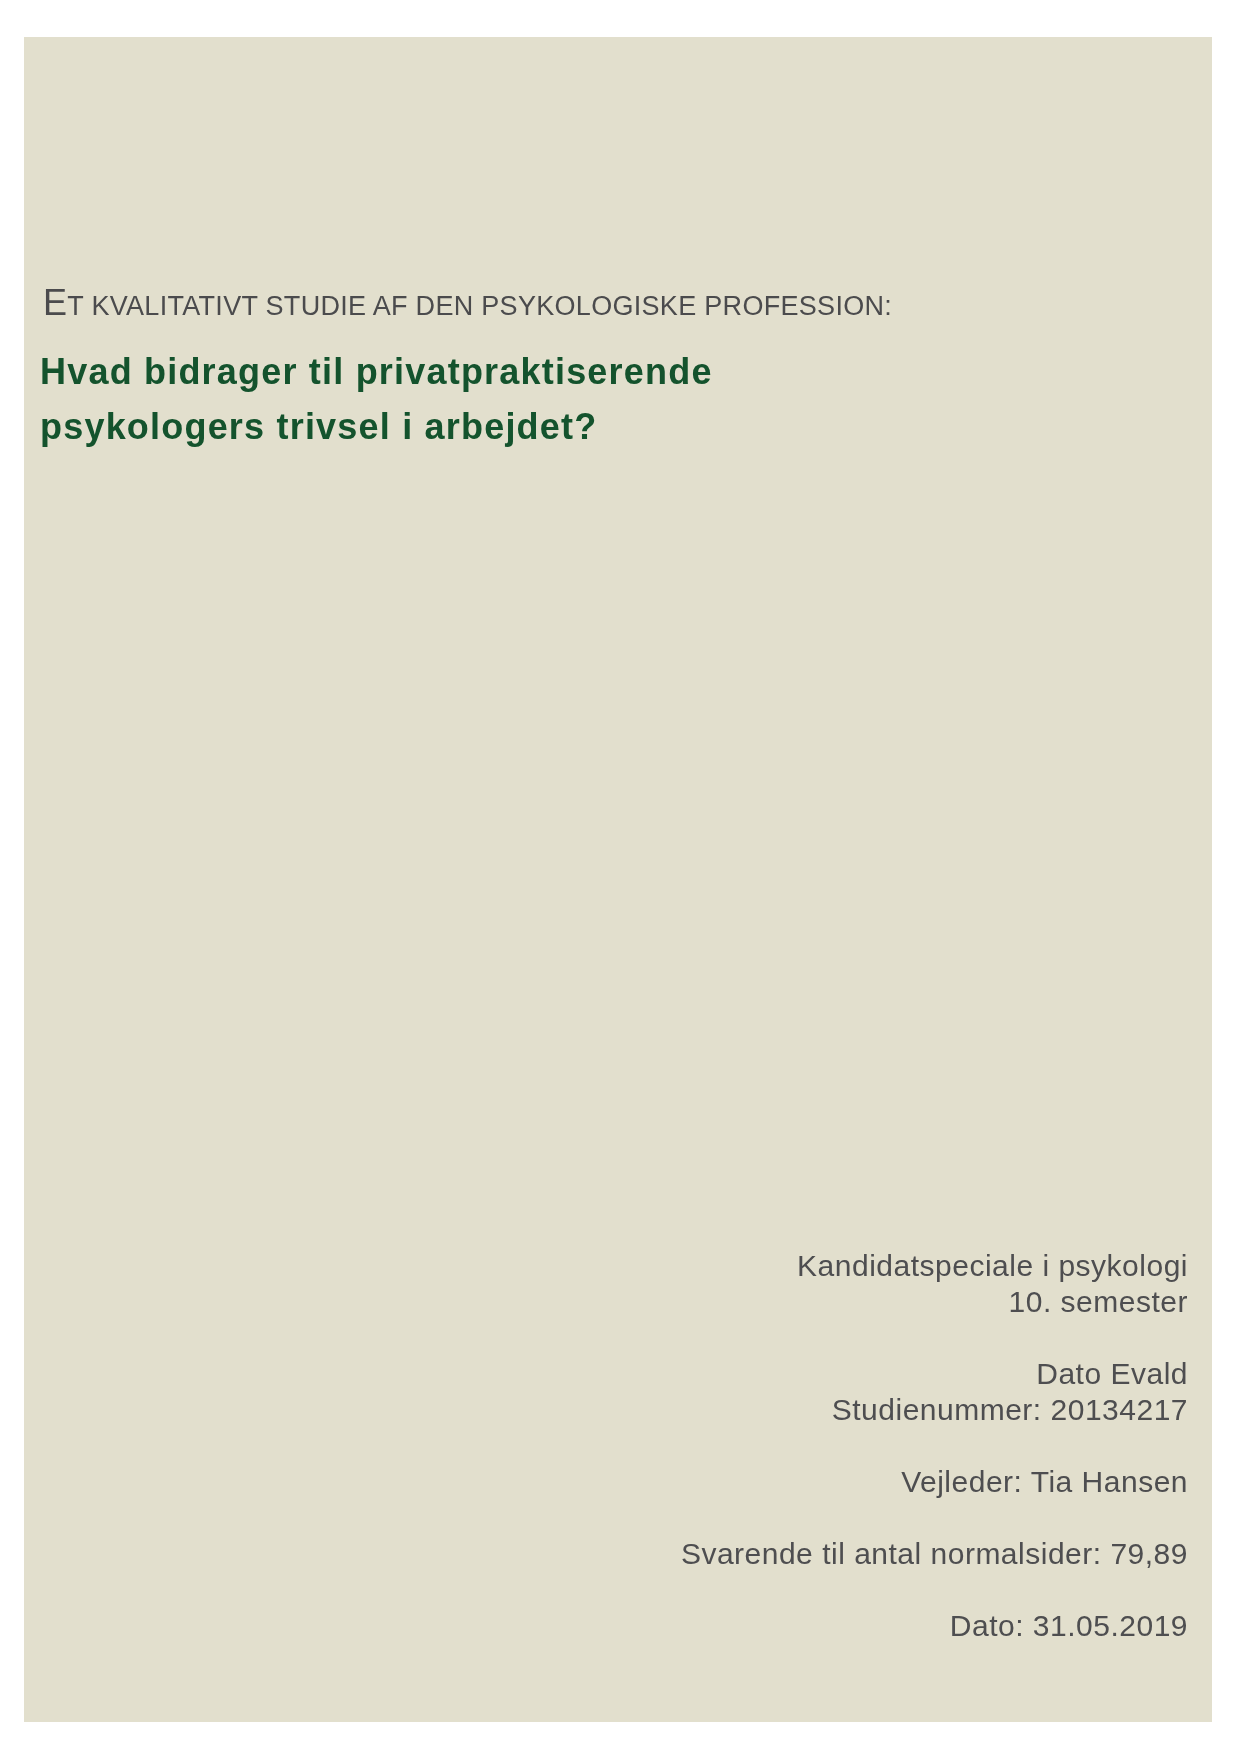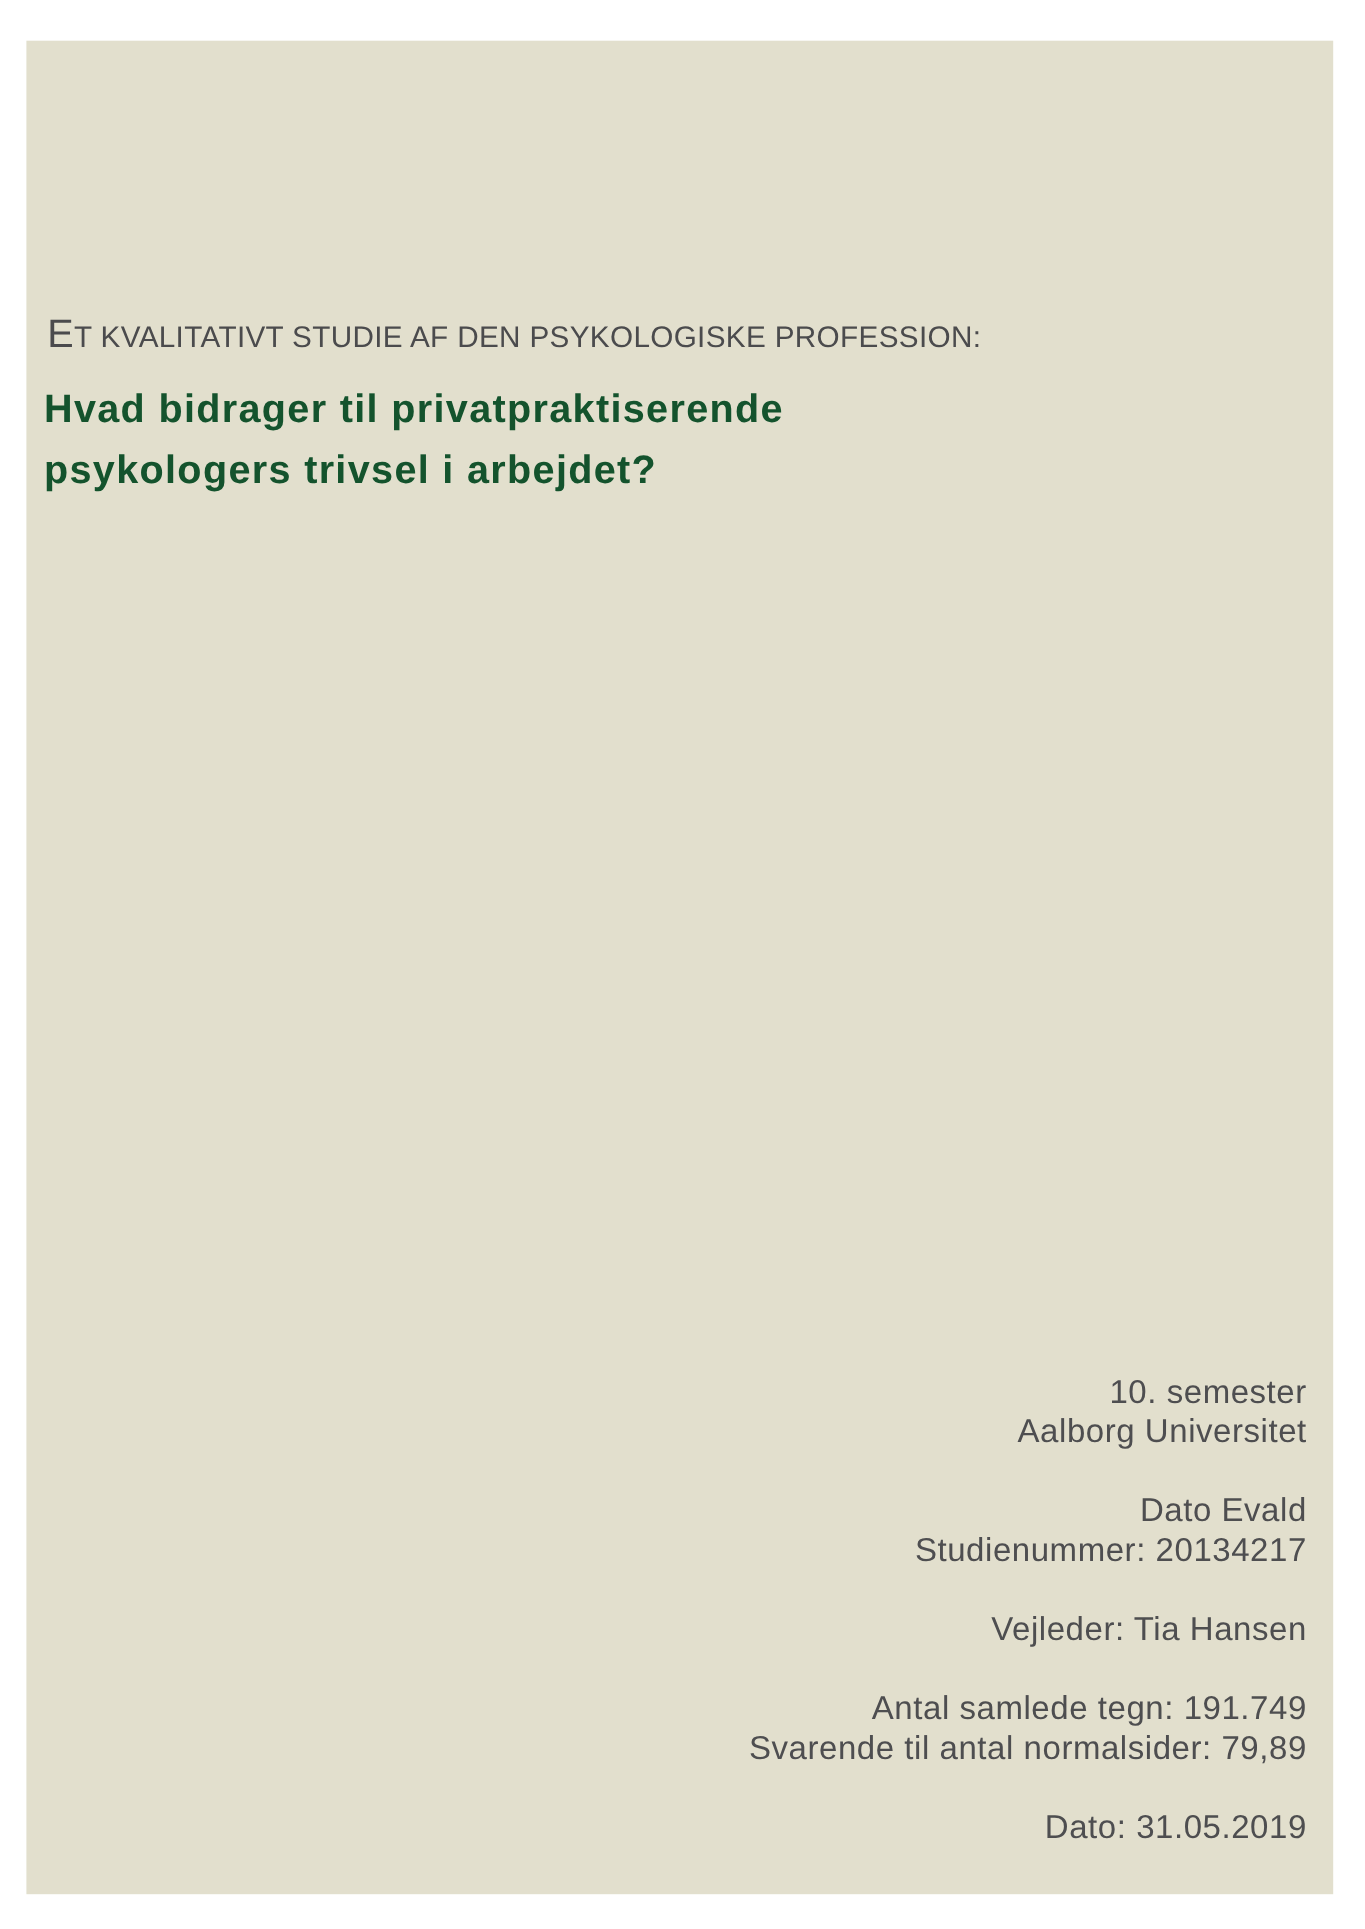--- a/index.html
+++ b/index.html
@@ -78,35 +78,34 @@
     <div class="title-block">
       <div class="kicker">ET KVALITATIVT STUDIE AF DEN PSYKOLOGISKE PROFESSION:</div>
       <h1 class="main-title">
         <span class="line">Hvad bidrager til privatpraktiserende</span>
         <span class="line">psykologers trivsel i arbejdet?</span>
       </h1>
     </div>
 
     <div class="info-block">
       <div class="info-group">
+        <div class="info-line">Kandidatspeciale i psykologi</div>
         <div class="info-line">10. semester</div>
-        <div class="info-line">Aalborg Universitet</div>
       </div>
 
       <div class="info-group">
         <div class="info-line">Dato Evald</div>
         <div class="info-line">Studienummer: 20134217</div>
       </div>
 
       <div class="info-group">
         <div class="info-line">Vejleder: Tia Hansen</div>
       </div>
 
       <div class="info-group">
-        <div class="info-line">Antal samlede tegn: 191.749</div>
         <div class="info-line">Svarende til antal normalsider: 79,89</div>
       </div>
 
       <div class="info-group">
         <div class="info-line">Dato: 31.05.2019</div>
       </div>
     </div>
 
   </div>
 </div>

